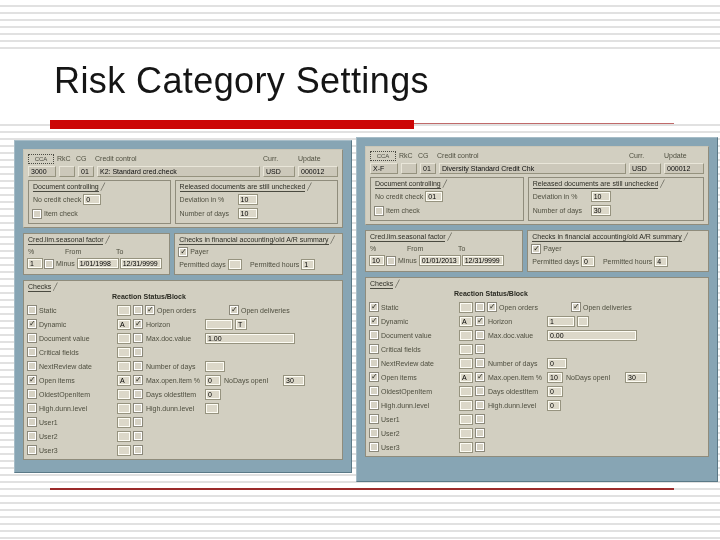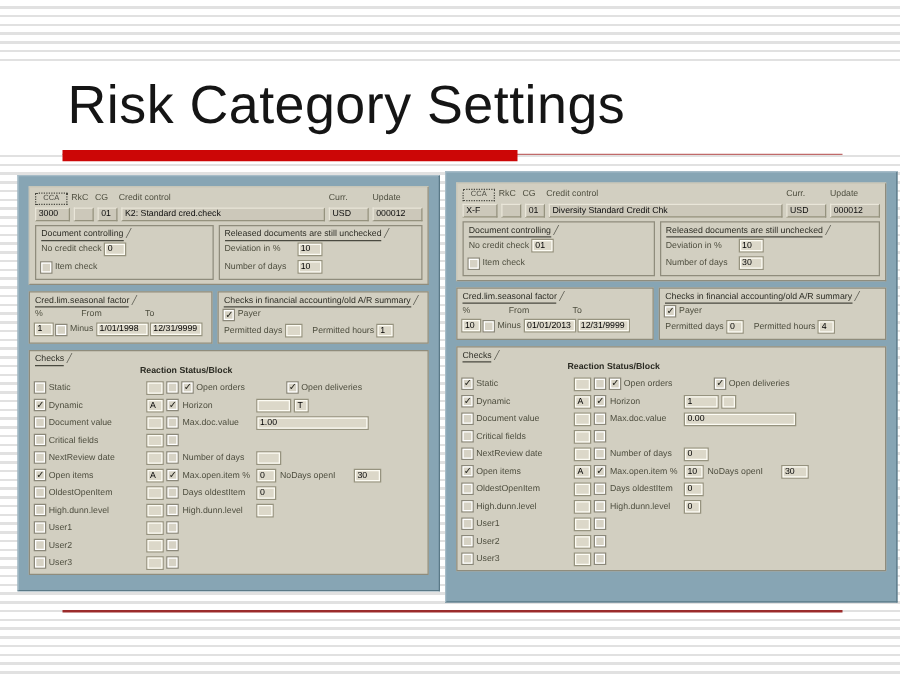--- a/index.html
+++ b/index.html
@@ -1,20 +1,20 @@
 <!DOCTYPE html>
 <html><head>
 <meta charset="utf-8">
 <style>
   html,body{margin:0;padding:0;background:#fff;}
   .slide{position:relative;width:720px;height:540px;overflow:hidden;
     font-family:"Liberation Sans",sans-serif;
     background:repeating-linear-gradient(180deg,#ffffff 0px,#ffffff 5px,#e1e1e1 5px,#e1e1e1 7px);}
   .title-band{position:absolute;left:0;top:50px;width:720px;height:70px;background:#fff;}
-  .page-title{position:absolute;left:54px;top:60px;margin:0;font-size:43px;font-weight:400;
+  .page-title{position:absolute;left:54px;top:60px;margin:0;font-size:36px;font-weight:400;
     color:#151515;letter-spacing:.4px;text-align:center;}
   .rule-thin{position:absolute;left:50px;top:123px;width:624px;height:1px;background:#c06a6a;}
   .rule-thick{position:absolute;left:50px;top:120px;width:364px;height:9px;background:#cc0606;}
   .footer-line{position:absolute;left:50px;top:488px;width:624px;height:2px;background:#9b2b2b;}
 
   .panel{position:absolute;background:#87a5b4;border:1px solid #a6bcc7;
     border-right-color:#5a7987;border-bottom-color:#5a7987;
     padding:8px;box-sizing:border-box;}
   .panel-l{left:14px;top:140px;width:338px;height:333px;}
   .panel-r{left:356px;top:137px;width:362px;height:345px;}

